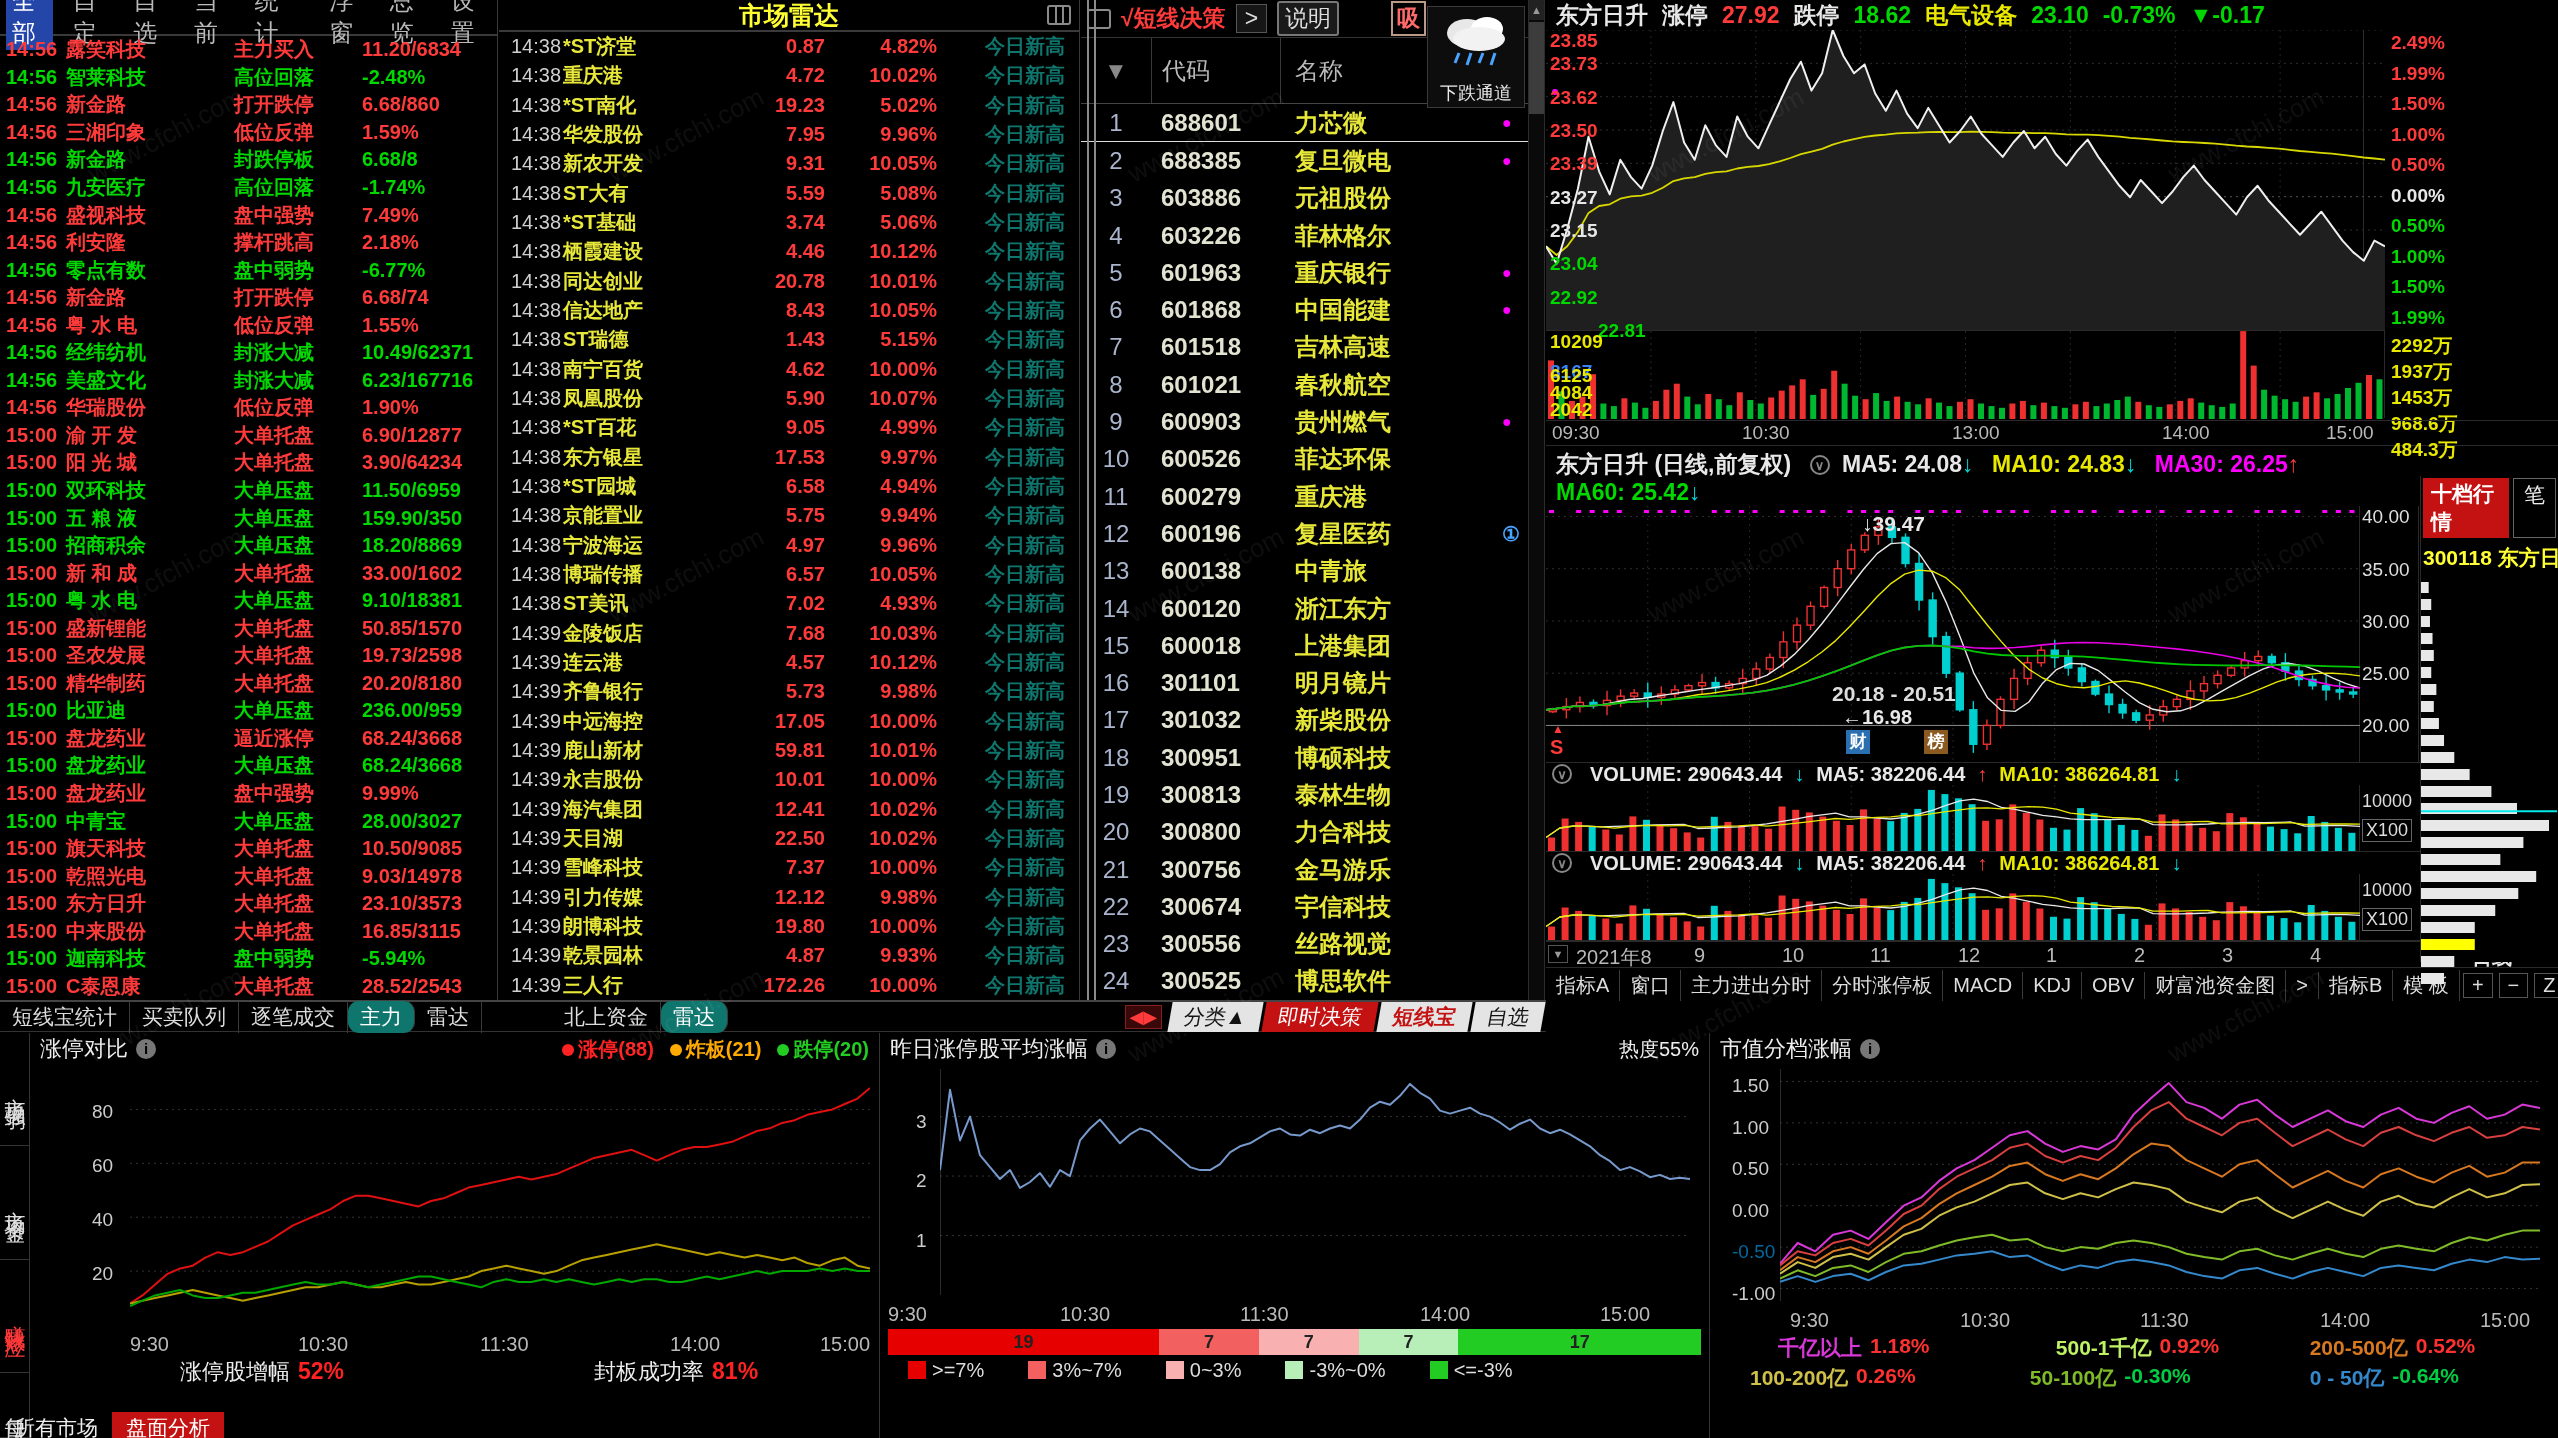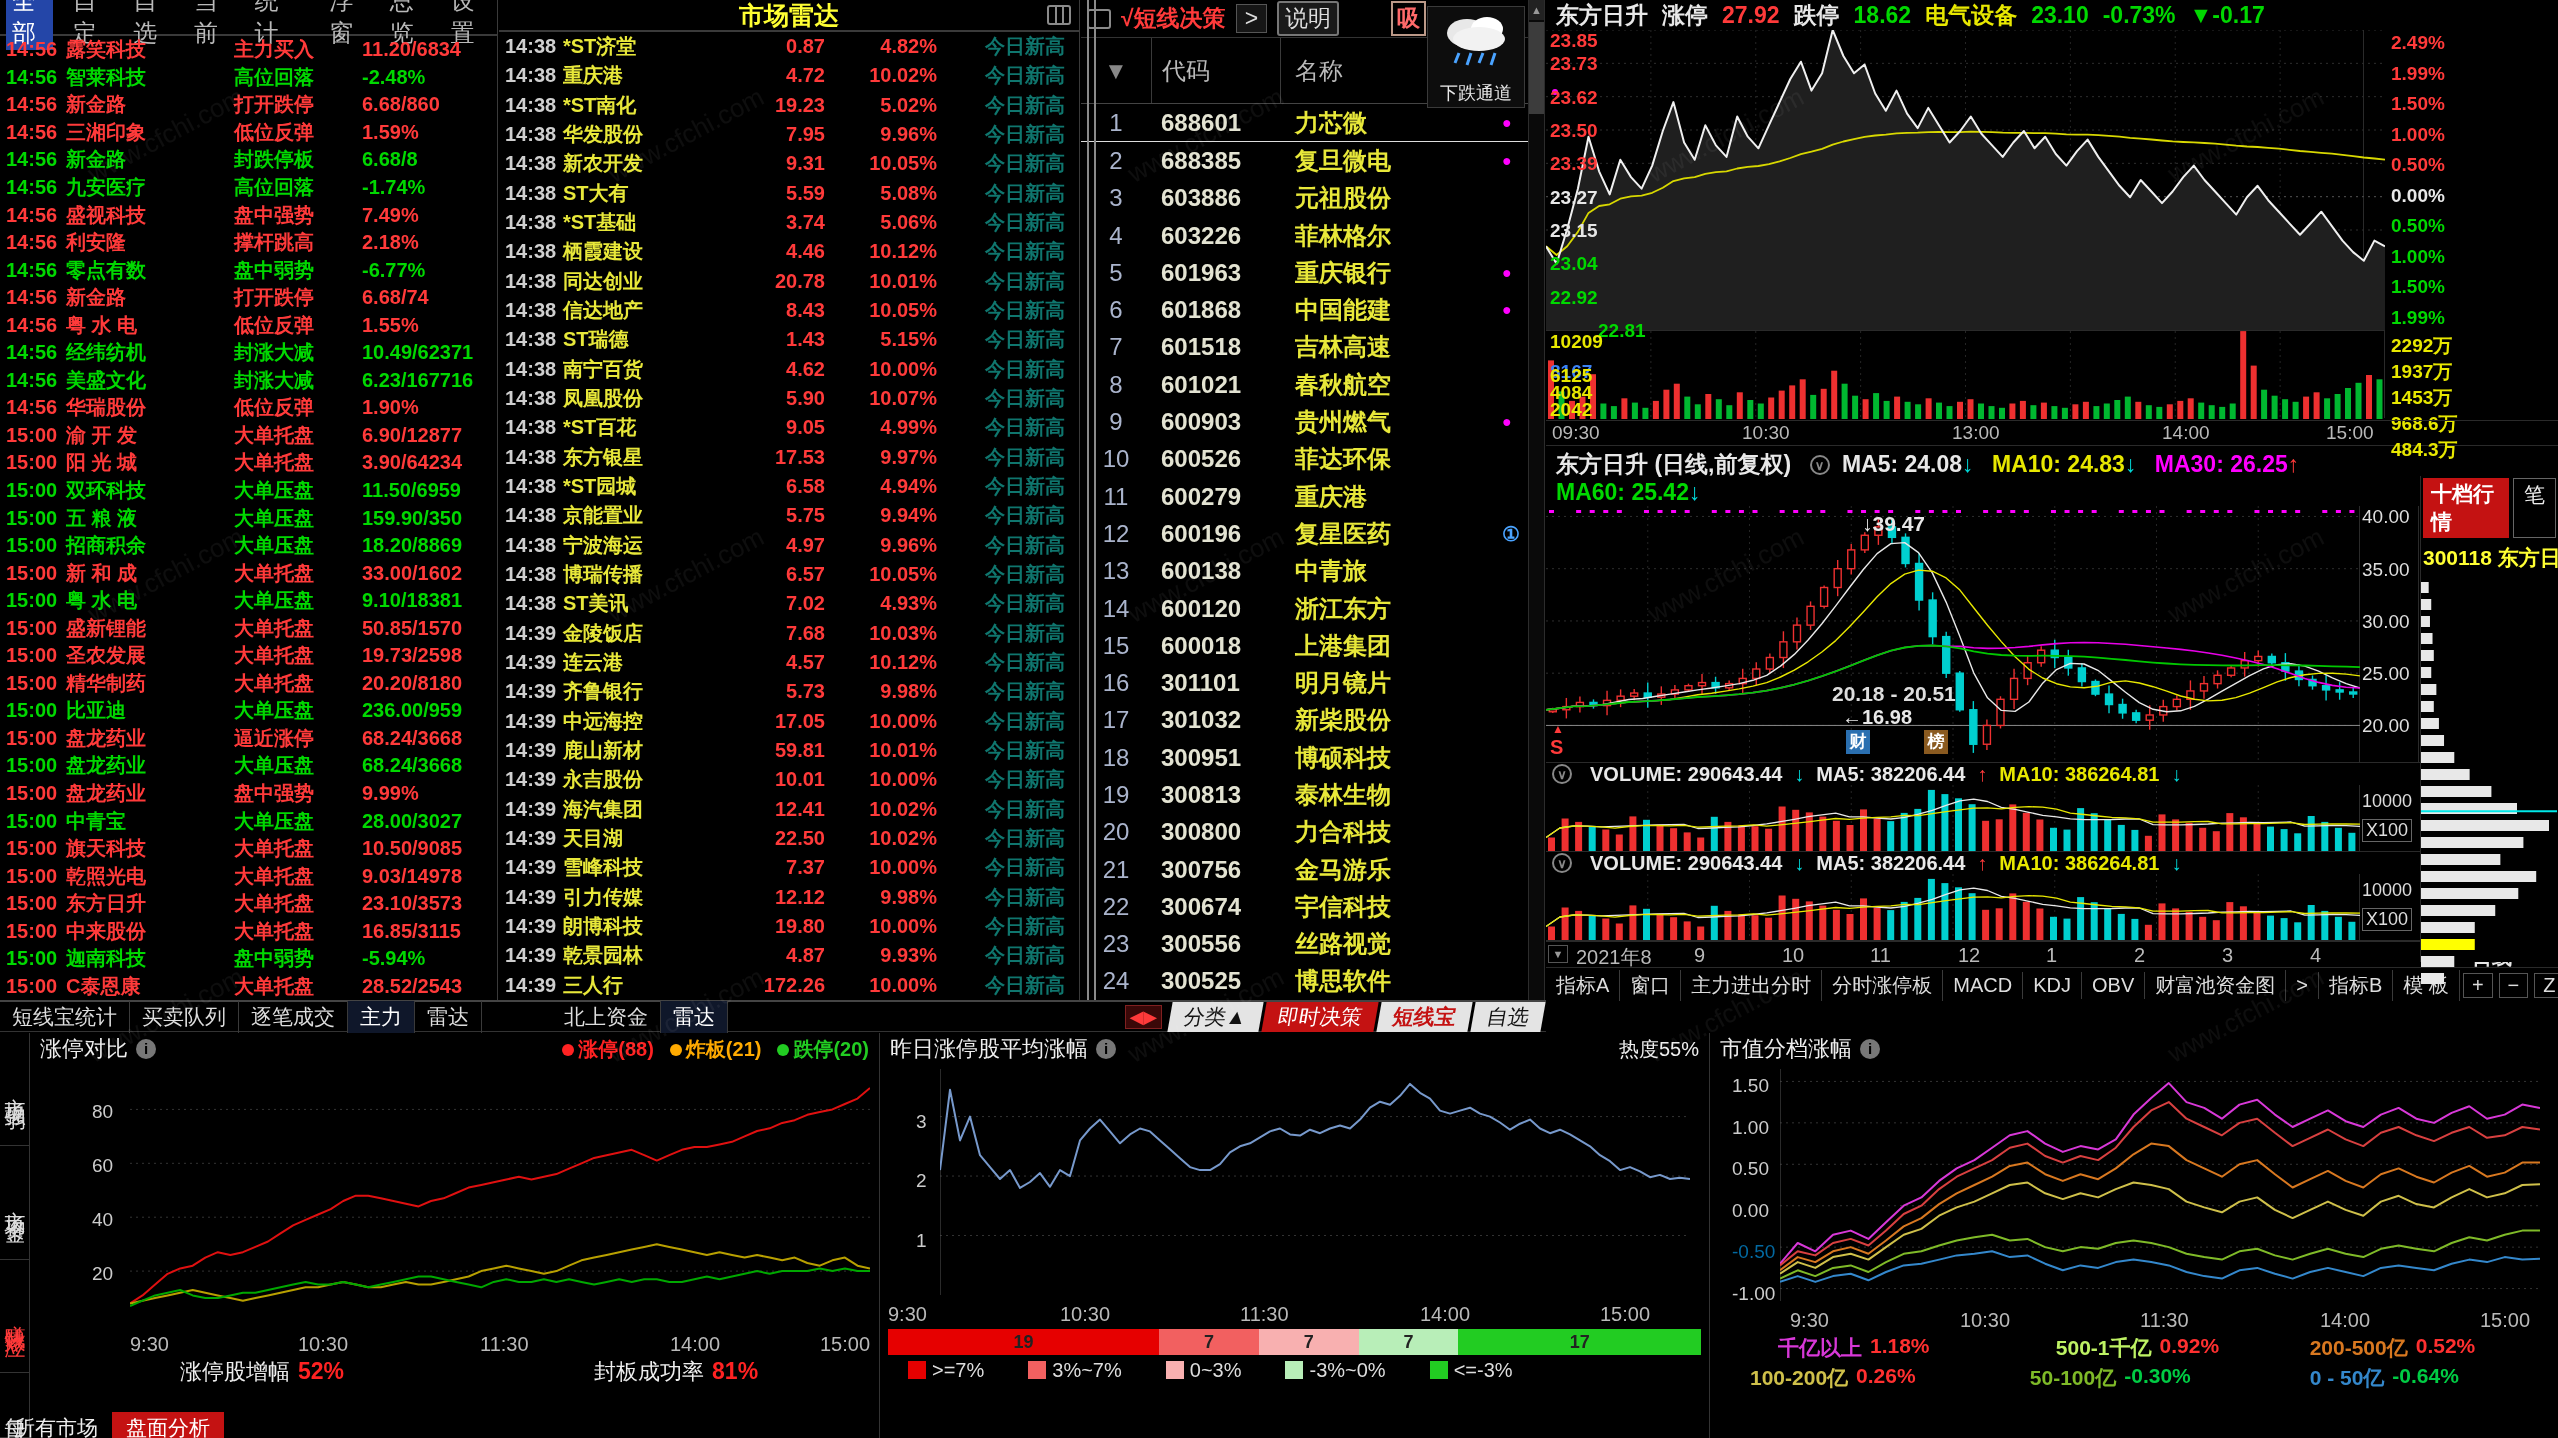--- a/index.html
+++ b/index.html
@@ -23,21 +23,21 @@
 
   
   #radar-panel { position:absolute; left:499px; top:0; width:581px; height:1000px; border-right:1px solid #3a3a3a; display:flex; flex-direction:column; }
   #radar-title-bar { height:32px; display:flex; align-items:center; border-bottom:2px solid #3a3a3a; position:relative; }
   #radar-title { flex:1; text-align:center; color:#ffff33; font-size:25px; font-weight:700; }
   .grid-ic { position:absolute; right:8px; top:5px; width:24px; height:20px; border:2px solid #8a8a8a; border-radius:3px; }
   .grid-ic::before { content:""; position:absolute; left:6px; top:0; bottom:0; width:2px; background:#8a8a8a; }
   .grid-ic::after { content:""; position:absolute; left:13px; top:0; bottom:0; width:2px; background:#8a8a8a; }
   #radar-rows { flex:1; display:flex; flex-direction:column; }
   .rrow { flex:1; display:flex; align-items:center; font-weight:700; font-size:20px; white-space:nowrap; }
-  .rrow .ct { width:64px; padding-left:6px; color:#cfcfcf; font-weight:700; }
+  .rrow .ct { width:64px; padding-left:12px; color:#cfcfcf; font-weight:400; }
   .rrow .cn { width:170px; color:#e8e83a; }
   .rrow .cp { width:92px; text-align:right; color:#ff3a3a; }
   .rrow .cpc { width:112px; text-align:right; color:#ff3a3a; }
   .rrow .ctag { flex:1; text-align:right; padding-right:14px; color:#0f766e; }
 
   
   #stock-panel { position:absolute; left:1081px; top:0; width:447px; height:1000px; display:flex; flex-direction:column; }
   #stock-toolbar { height:38px; display:flex; align-items:center; gap:10px; padding:0 6px; border-bottom:1px solid #333; font-size:23px; }
   #st-title { color:#ff3a3a; font-weight:700; }
   #st-arrow { color:#ddd; border:1px solid #555; padding:0 8px; background:#161616; }
@@ -108,21 +108,21 @@
 
   #side-quote { position:absolute; right:0; top:476px; width:138px; height:486px; border-left:1px solid #2a2a2a; z-index:8; background:#000; }
   #sq-tabs { display:flex; gap:4px; padding:2px; }
   #sq-tab1 { background:#c41212; color:#fff; font-size:21px; font-weight:700; padding:2px 8px; }
   #sq-tab2 { border:1px solid #666; color:#eee; font-size:21px; padding:2px 10px; }
   #sq-stock { color:#ffff33; font-size:21px; font-weight:700; padding:4px 2px; white-space:nowrap; }
 
   
   #list-tabs { position:absolute; left:0; top:1000px; width:1546px; height:32px; border-top:2px solid #444; border-bottom:1px solid #333; display:flex; align-items:center; font-size:21px; color:#ddd; }
   #list-tabs .t { padding:2px 12px; border-right:1px solid #3a3a3a; cursor:pointer; white-space:nowrap; }
-  #list-tabs .t.act { background:#0f172a; color:#fff; }
+  #list-tabs .t.act { background:#0f766e; color:#fff;border-radius:11px; }
   #list-tabs .gap { width:70px; }
   #list-tabs .sp { flex:1; }
   #list-tabs .arr { background:#3a0808; border:1px solid #802020; color:#ff3a3a; padding:0 4px; margin-right:8px; font-size:18px; }
   #list-tabs .rt { padding:1px 14px; margin-right:3px; background:#e4e4e4; color:#111; transform:skewX(-10deg); cursor:pointer; }
   #list-tabs .rt.red { background:#c41212; color:#fff; }
   #list-tabs .rt.rtx { color:#c41212; font-weight:700; }
 
   
   #bottom { position:absolute; left:0; top:1033px; width:2558px; height:405px; display:flex; }
   #bstrip { width:30px; border-right:1px solid #333; display:flex; flex-direction:column; }

